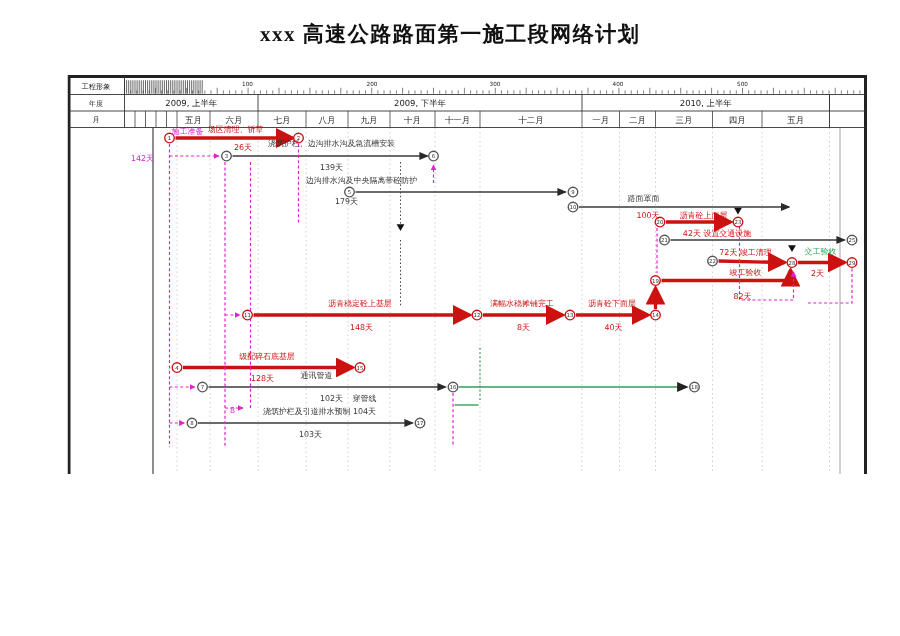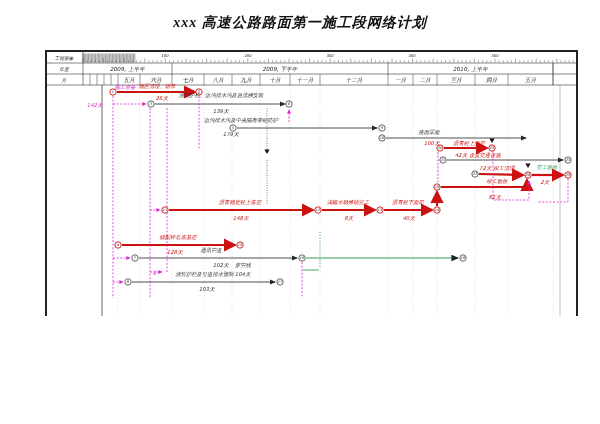--- a/index.html
+++ b/index.html
@@ -1,17 +1,17 @@
 <!DOCTYPE html>
 <html><head>
 <meta charset="utf-8">
 <style>
   html,body{margin:0;padding:0;background:#ffffff;}
   .sheet{position:relative;width:600px;height:316px;background:#ffffff;overflow:hidden;
-         font-family:"DejaVu Sans",sans-serif;font-style:italic;}
+         font-family:"DejaVu Sans",sans-serif;}
   .sheet-title{position:absolute;top:14px;left:0;right:0;text-align:center;
          font-family:"Liberation Serif","DejaVu Serif",serif;font-weight:bold;
          font-size:14px;color:#111;letter-spacing:1px;}
   svg{position:absolute;left:45px;top:50px;}
   svg text{font-family:"DejaVu Sans",sans-serif;}
 </style>
 </head>
 <body>
 
 <div class="sheet">

